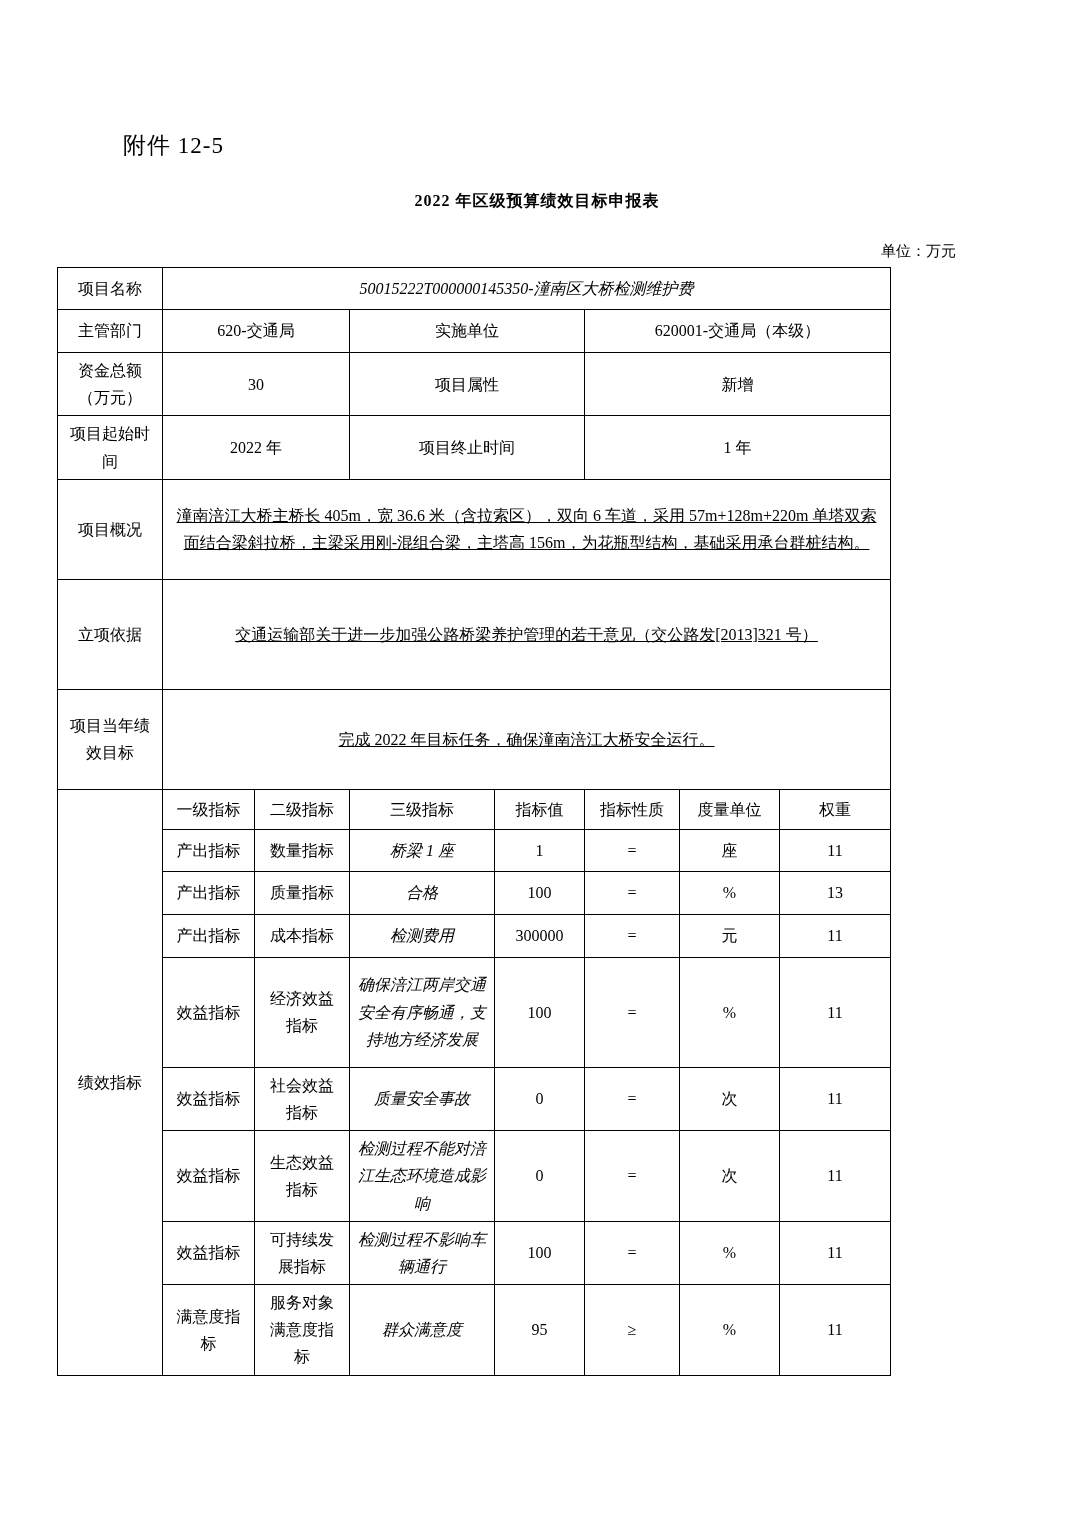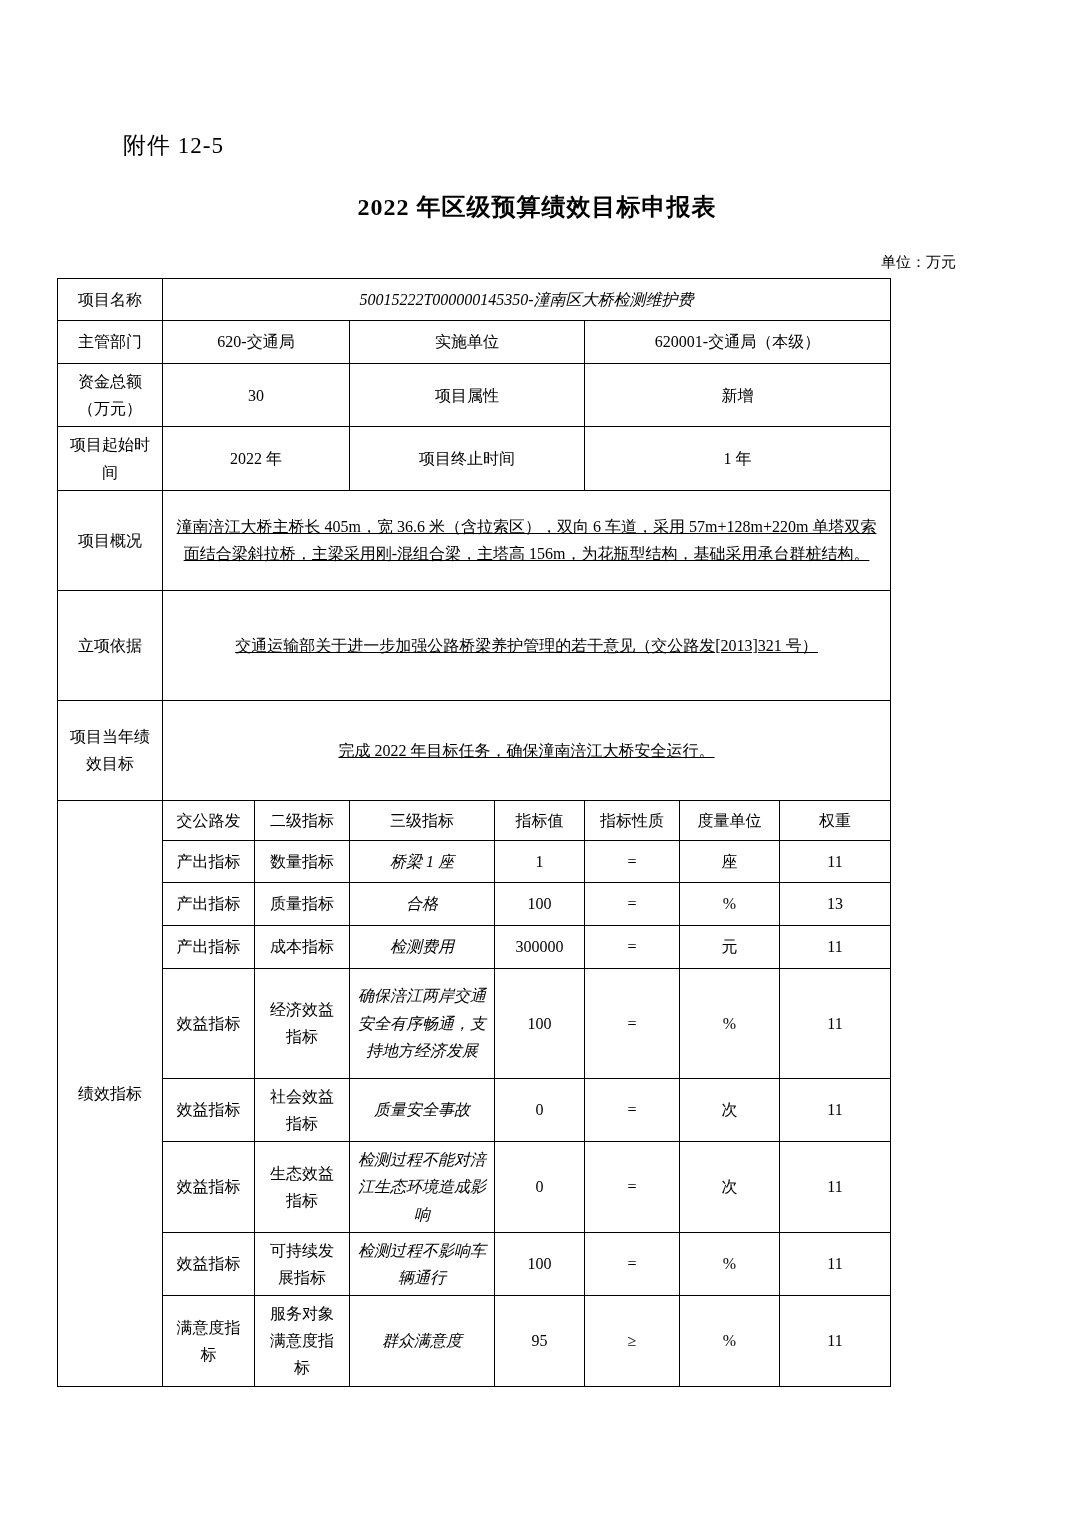--- a/index.html
+++ b/index.html
@@ -17,21 +17,21 @@
   }
   .attachment {
     margin: 130px 0 0 123px;
     font-size: 23px;
     letter-spacing: 1px;
   }
   .doc-title {
     margin-top: 30px;
     width: 1074px;
     text-align: center;
-    font-size: 24px;
+    font-size: 16px;
     font-weight: bold;
     letter-spacing: 1px;
   }
   .unit-note {
     width: 833px;
     margin: 30px 0 6px 123px;
     text-align: right;
     font-size: 15px;
   }
   table.decl {
@@ -130,21 +130,21 @@
       <td colspan="7" class="para">交通运输部关于进一步加强公路桥梁养护管理的若干意见（交公路发[2013]321 号）</td>
     </tr>
 
     <tr class="r7">
       <td>项目当年绩效目标</td>
       <td colspan="7" class="para">完成 2022 年目标任务，确保潼南涪江大桥安全运行。</td>
     </tr>
 
     <tr class="rh">
       <td rowspan="9">绩效指标</td>
-      <td>交公路发</td>
+      <td>一级指标</td>
       <td>二级指标</td>
       <td>三级指标</td>
       <td>指标值</td>
       <td>指标性质</td>
       <td>度量单位</td>
       <td>权重</td>
     </tr>
 
     <tr class="i0">
       <td>产出指标</td>

